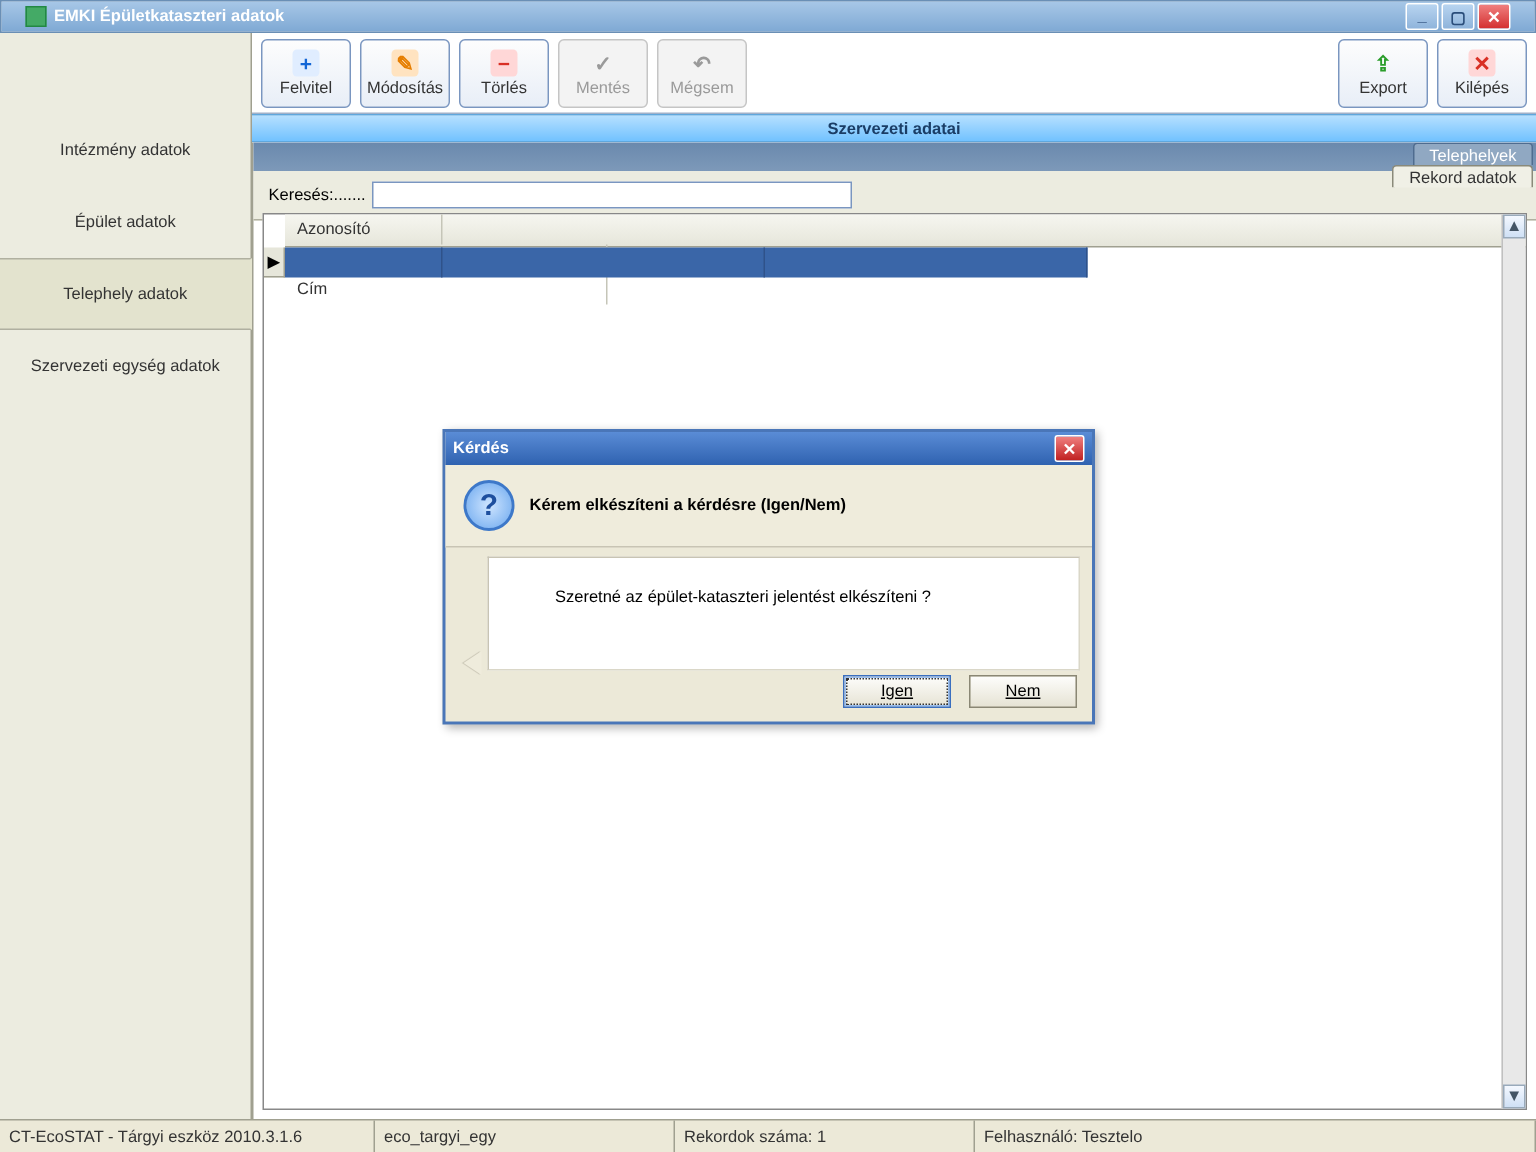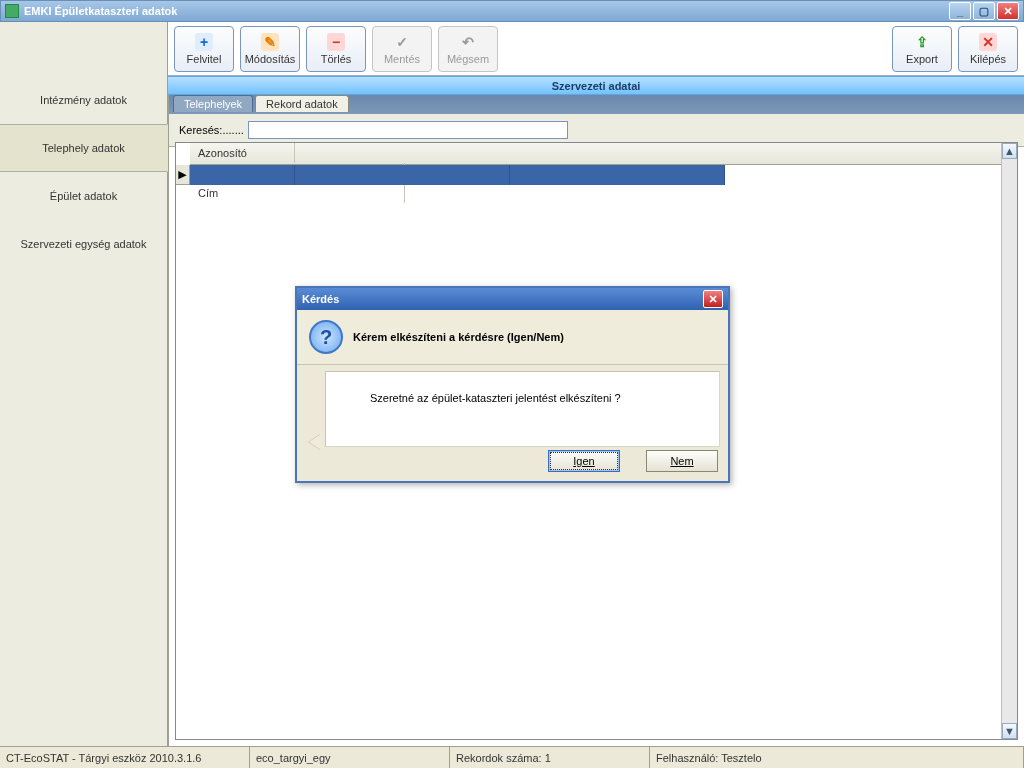--- a/index.html
+++ b/index.html
@@ -1,19 +1,19 @@
 <!DOCTYPE html>
 <html><head>
 <meta charset="utf-8">
 <style>
   * { box-sizing: border-box; margin: 0; padding: 0; font-family: Tahoma, Arial, sans-serif; font-size: 11px; }
   body { width: 1024px; height: 768px; overflow: hidden; background: #fff; position: relative; }
 
   
-  .titlebar { height: 22px; background: linear-gradient(#a7c7e7, #7fa9d4); display: flex; align-items: center; color: #fff; font-weight: bold; padding: 0 4px; border: 1px solid #6a8fb5; }
+  .titlebar { height: 22px; background: linear-gradient(#a7c7e7, #7fa9d4); display: flex; align-items: center; color: #fff; font-weight: bold; padding: 0 16px; border: 1px solid #6a8fb5; }
   .titlebar .app-icon { width: 14px; height: 14px; background: #4a6; border: 1px solid #284; margin-right: 5px; }
   .titlebar .title-text { flex: 1 1 auto; }
   .titlebar .win-controls { display: flex; gap: 2px; }
   .titlebar .win-btn { width: 22px; height: 18px; border: 1px solid #fff; border-radius: 2px; display: flex; align-items: center; justify-content: center; font-weight: bold; }
   .win-min { background: linear-gradient(#b8d4f0,#8fb4db); color: #2a4d7a; }
   .win-max { background: linear-gradient(#b8d4f0,#8fb4db); color: #2a4d7a; }
   .win-close { background: linear-gradient(#f08080,#d43030); color: #fff; }
 
   
   .toolbar { height: 54px; background: #fff; border-bottom: 1px solid #a0b0c8; display: flex; align-items: center; padding: 4px 6px; }
@@ -34,21 +34,21 @@
   .section-header { height: 19px; background: linear-gradient(#b6e0ff,#72c2ff); color: #1a3d66; font-weight: bold; display: flex; align-items: center; justify-content: center; border-top: 1px solid #5fa7dd; border-bottom: 1px solid #5fa7dd; margin-left: 168px; }
 
   
   .sidebar { width: 168px; background: #ecece0; display: flex; flex-direction: column; border-right: 1px solid #a0a090; position: absolute; top: 22px; left: 0; bottom: 22px; height: 724px; }
   .sidebar-top-gap { height: 54px; }
   .sidebar-item { height: 48px; display: flex; align-items: center; justify-content: center; color: #333; text-align: center; }
   .sidebar-item.active { background: #e3e3ce; border-top: 1px solid #b0b0a0; border-bottom: 1px solid #b0b0a0; border-right: 1px solid #e3e3ce; margin-right: -1px; }
 
   
   .main { margin-left: 168px; background: #fff; height: 651px; position: relative; border-left: 1px solid #a0a090; }
-  .tab-strip { height: 19px; background: linear-gradient(#6a89ad,#7d99b9); display: flex; padding-left: 4px; }
+  .tab-strip { height: 19px; background: linear-gradient(#6a89ad,#7d99b9); display: flex; align-items: flex-end; padding-left: 16px; flex-direction: column; }
   .tab { height: 17px; padding: 2px 10px 0; background: #90a8c2; color: #fff; border: 1px solid #4f6c8f; border-bottom: none; border-radius: 3px 3px 0 0; margin-right: 2px; }
   .tab.active { background: #f0f0e6; color: #333; border-color: #8a8a7a; }
   .search-row { height: 28px; background: #ecece0; display: flex; align-items: center; padding: 16px 10px; gap: 4px; border-bottom: 1px solid #b0b0a0; }
   .search-input { width: 320px; height: 18px; border: 1px solid #7a96c0; background: #fff; padding: 0 3px; }
   .grid-wrap { position: absolute; top: 47px; left: 6px; right: 6px; bottom: 6px; background: #fff; border: 1px solid #888; }
   .grid-header { display: flex; height: 22px; background: linear-gradient(#f6f6f0,#e6e6da); border-bottom: 1px solid #a0a090; margin-left: 14px; flex-direction: column; }
   .grid-header .col { padding: 4px 8px; border-right: 1px solid #c5c5b8; color: #333; }
   .grid-body { position: relative; }
   .row-pointer { position: absolute; left: 0; top: 0; width: 14px; height: 20px; background: #e6e6da; border-right: 1px solid #a0a090; border-bottom: 1px solid #a0a090; display:flex;align-items:center;justify-content:center; }
   .grid-row { display: flex; height: 20px; background: #3a66a8; margin-left: 14px; width: 535px; }
@@ -61,21 +61,21 @@
   
   .dialog-shell { position: absolute; left: 295px; top: 286px; width: 435px; border: 2px solid #4a76b8; background: #ece9d8; box-shadow: 2px 2px 6px rgba(0,0,0,.3); }
   .dlg-title { height: 22px; background: linear-gradient(#5a8cd6,#2f62b0); color: #fff; font-weight: bold; display: flex; align-items: center; padding: 0 5px; gap: 33px; }
   .dlg-title .t { flex: 1; }
   .dlg-close { width: 20px; height: 18px; background: linear-gradient(#f08080,#c02020); border: 1px solid #fff; border-radius: 2px; display:flex;align-items:center;justify-content:center; color:#fff; font-weight:bold; }
   .dlg-body { padding: 0; }
   .dlg-head-row { display: flex; align-items: center; padding: 10px 12px; gap: 10px; border-bottom: 1px solid #c8c4b4; background:#efecdc; }
   .q-icon { width: 34px; height: 34px; border-radius: 50%; background: radial-gradient(#cfe5ff,#6aa7ee); border: 2px solid #3d78c9; display:flex;align-items:center;justify-content:center; color:#1e4f9e; font-size:20px; font-weight:bold; }
   .q-tail { width:0;height:0; border-top: 8px solid transparent; border-bottom: 8px solid transparent; border-right: 12px solid #efecdc; position:absolute; left: 12px; top: 63px; filter: drop-shadow(-1px 0 0 #c8c4b4); }
   .dlg-msg { padding: 20px 14px 42px 44px; background: #ffffff; border-left: 1px solid #c8c4b4; margin: 6px 8px 0 28px; position: relative; border-top: 1px solid #c8c4b4; border-right: 1px solid #dad7c8; border-bottom: 1px solid #dad7c8;}
-  .dlg-bottom { height: 34px; display: flex; align-items: center; justify-content: flex-end; gap: 26px; padding: 0 10px 6px; }
+  .dlg-bottom { height: 34px; display: flex; align-items: center; justify-content: flex-end; gap: 12px; padding: 0 10px 6px; }
   .dlg-btn { width: 72px; height: 22px; background: linear-gradient(#fdfdfb,#e6e3d4); border: 1px solid #8a8774; display:flex; align-items:center; justify-content:center; }
   .dlg-btn span { text-decoration: underline; text-decoration-color: currentColor; }
   .dlg-btn.focus { outline: 1px dotted #333; outline-offset: -3px; border: 1px solid #3a6fbf; box-shadow: 0 0 0 1px #9cc0ef inset; }
 
   
   .statusbar { position: absolute; bottom: 0; left: 0; right: 0; height: 22px; background: #ece9d8; border-top: 1px solid #a0a090; display: flex; }
   .status-cell { border-right: 1px solid #a0a090; padding: 3px 6px; color: #333; display:flex; align-items:center; }
 </style>
 </head>
 <body>
@@ -88,25 +88,25 @@
     <div class="win-btn win-max">▢</div>
     <div class="win-btn win-close">✕</div>
   </div>
 </div>
 
 <div class="sidebar">
   <div class="sidebar-top-gap"></div>
   <div class="sidebar-item">
       <span>Intézmény adatok</span>
     </div>
+  <div class="sidebar-item">
+      <span>Épület adatok</span>
+    </div>
   <div class="sidebar-item active">
       <span>Telephely adatok</span>
-    </div>
-  <div class="sidebar-item">
-      <span>Épület adatok</span>
     </div>
   <div class="sidebar-item">
       <span>Szervezeti egység adatok</span>
     </div>
 </div>
 
 <div class="toolbar">
   <div class="tool-left">
     <div class="tool-btn">
       <div class="ico ico-felvitel">+</div>

